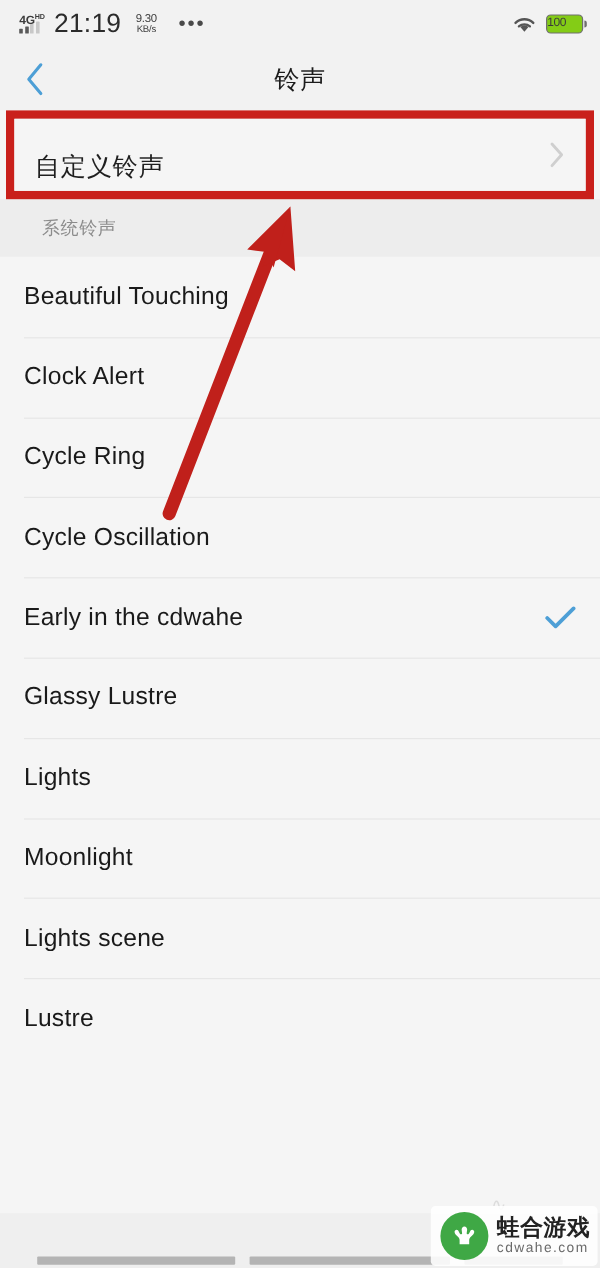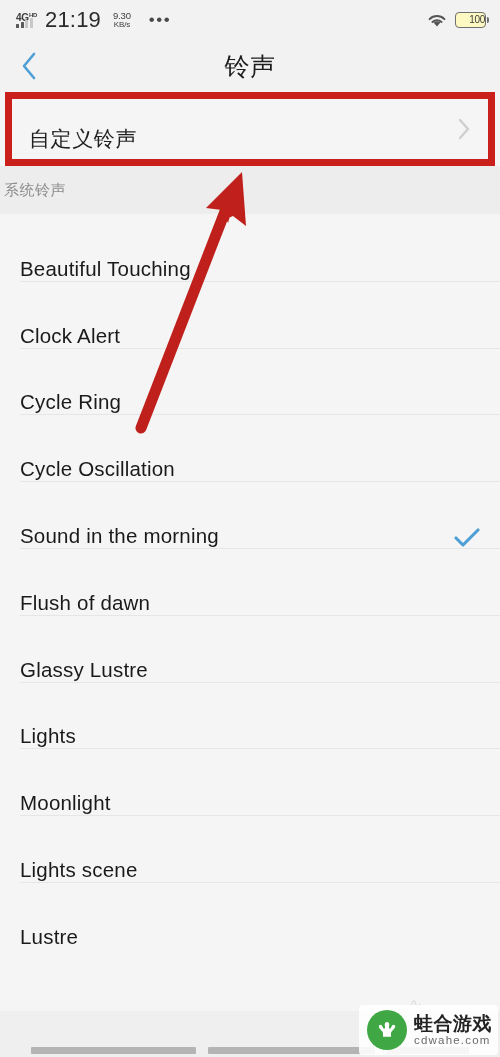--- a/index.html
+++ b/index.html
@@ -98,22 +98,22 @@
     gap: 8px;
   }
   .wifi-icon { width: 20px; height: 15px; }
   .battery {
     width: 31px; height: 16px;
     border: 1.6px solid #6f6f6f;
     border-radius: 4px;
     position: relative;
     display: flex;
     align-items: center;
-    justify-content: flex-end;
-    background: #fef9c3;
+    justify-content: flex-start;
+    background: #84cc16;
   }
   .battery::after {
     content: "";
     position: absolute;
     right: -4px; top: 4px;
     width: 2.5px; height: 6px;
     background: #6f6f6f;
     border-radius: 0 2px 2px 0;
   }
   .battery span {
@@ -137,21 +137,21 @@
     display: flex;
     align-items: center;
     justify-content: center;
     cursor: pointer;
   }
   .back-btn svg { display: block; }
   .page-title {
     position: absolute;
     left: 0; right: 0;
     text-align: center;
-    font-size: 25px;
+    font-size: 21px;
     color: #1c1c1c;
     font-weight: 500;
     letter-spacing: 0.5px;
   }
 
   
   .highlight-wrap {
     position: relative;
     margin: 0 5px;
     border: 7px solid #c9201b;
@@ -176,36 +176,36 @@
     width: 16px;
     height: 26px;
   }
 
   
   .section-head {
     height: 48px;
     background: #ededed;
     display: flex;
     align-items: center;
-    padding-left: 4px;
+    padding-left: 35px;
   }
   .section-head span {
     font-size: 15px;
     color: #8c8c8c;
     letter-spacing: 0.5px;
   }
 
   
   .ring-list {
     background: #f5f5f5;
   }
   .ring-row {
     height: 66.8px;
     display: flex;
-    align-items: flex-end;
+    align-items: center;
     padding: 0 20px;
     position: relative;
     cursor: pointer;
   }
   .ring-row + .ring-row::before {
     content: "";
     position: absolute;
     top: 0; left: 20px; right: 0;
     height: 1px;
     background: #e6e6e6;
@@ -375,27 +375,24 @@
     <div class="ring-row">
       <span class="name">Clock Alert</span>
     </div>
     <div class="ring-row">
       <span class="name">Cycle Ring</span>
     </div>
     <div class="ring-row">
       <span class="name">Cycle Oscillation</span>
     </div>
     <div class="ring-row">
-      <span class="name">Sound in the morning</span>
+      <span class="name">Early in the cdwahe</span>
       <span class="check-icon"><svg width="26" height="20" viewBox="0 0 26 20">
           <polyline points="2,10 9,17 24,2" fill="none" stroke="#4d9fd6" stroke-width="3.1" stroke-linecap="round" stroke-linejoin="round"></polyline>
         </svg></span>
-    </div>
-    <div class="ring-row">
-      <span class="name">Flush of dawn</span>
     </div>
     <div class="ring-row">
       <span class="name">Glassy Lustre</span>
     </div>
     <div class="ring-row">
       <span class="name">Lights</span>
     </div>
     <div class="ring-row">
       <span class="name">Moonlight</span>
     </div>

